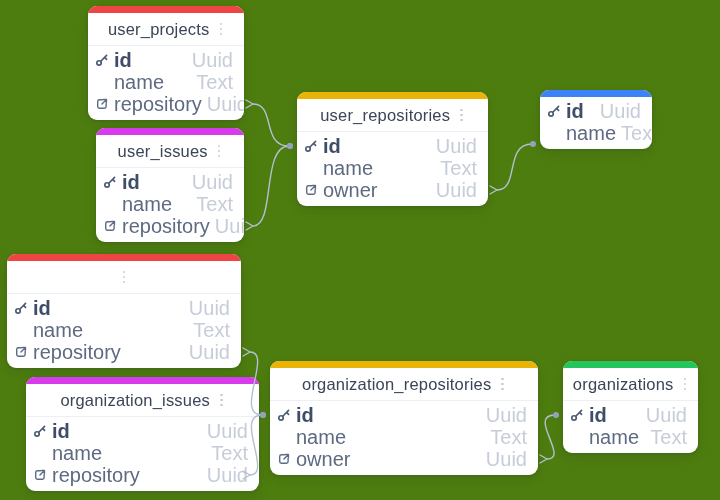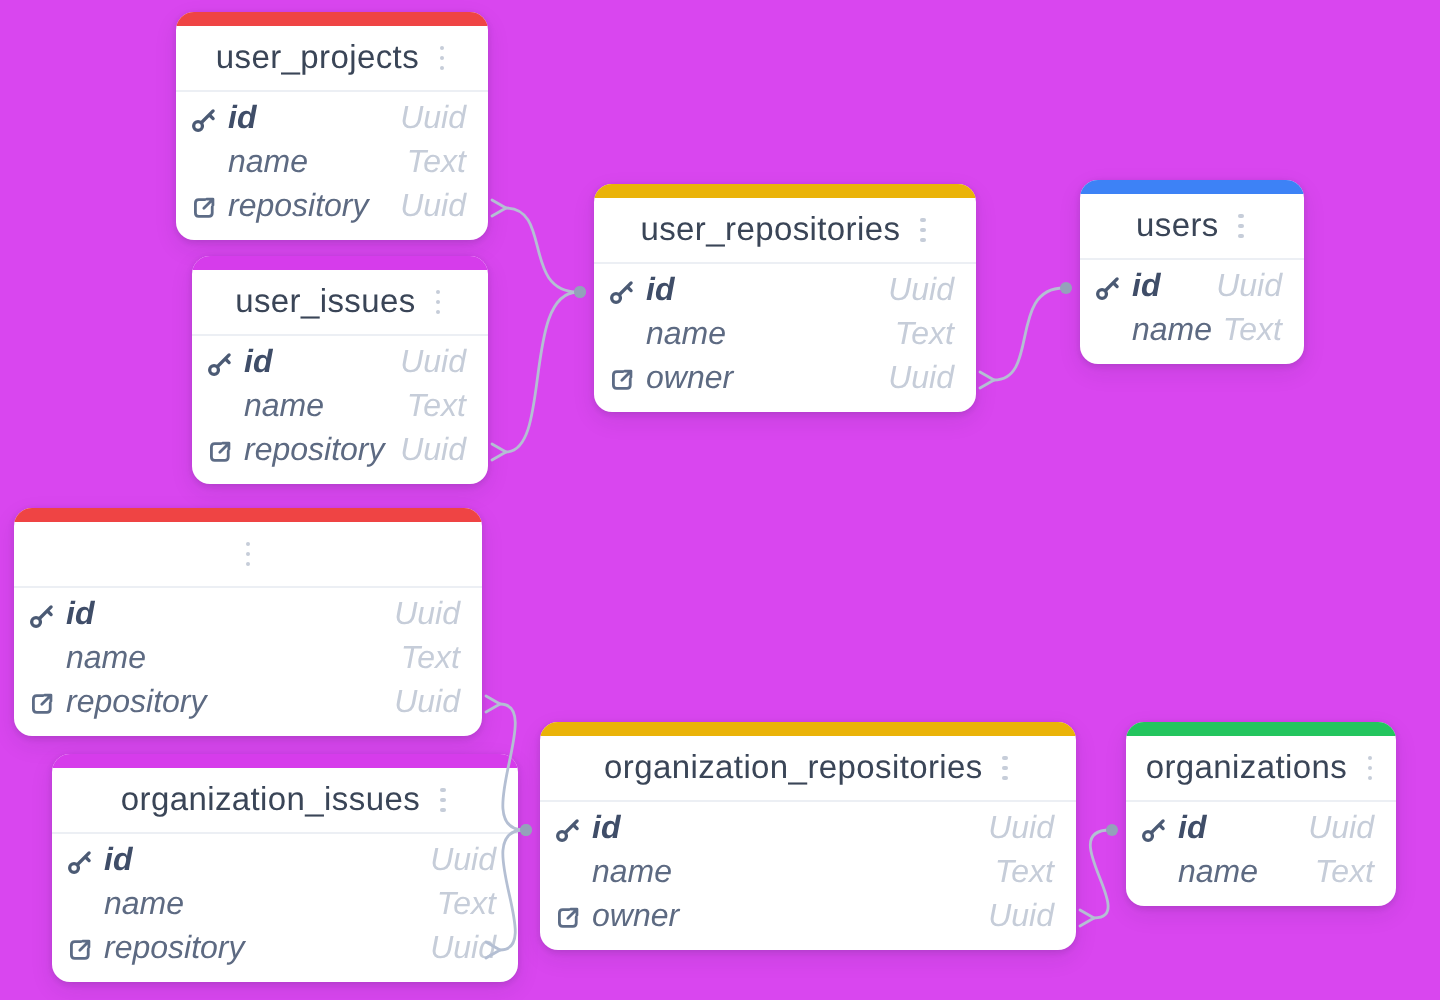--- a/index.html
+++ b/index.html
@@ -1,33 +1,33 @@
 <!DOCTYPE html>
 <html><head>
 <meta charset="utf-8">
 <style>
   html,body{margin:0;padding:0;background:#fff;}
   #canvas{
-    position:relative;width:720px;height:500px;background:#d946ef;overflow:hidden;
+    position:relative;width:720px;height:500px;background:#4d7c0f;overflow:hidden;
     font-family:"Liberation Sans",sans-serif;
   }
   .card{
     position:absolute;background:#ffffff;border-radius:9px;overflow:hidden;z-index:1;
     box-shadow:0 1px 3px rgba(20,30,60,.14),0 4px 12px rgba(20,30,60,.09);
   }
   .bar{height:7px;}
   .head{
     display:flex;align-items:center;justify-content:center;gap:8px;height:32px;
     border-bottom:1px solid #eceff4;padding:0 8px;white-space:nowrap;
   }
   .title{font-size:16.5px;font-weight:500;color:#3a4557;letter-spacing:.2px;}
   .kebab{display:inline-flex;flex-direction:column;gap:2.5px;padding:2px;cursor:pointer;}
   .kebab i{width:2.6px;height:2.6px;border-radius:50%;background:#c6cdd9;}
   .rows{padding:3px 0 5px 0;}
-  .row{display:flex;align-items:center;height:22px;padding:0 11px 0 7px;gap:5px;font-size:16px;font-style:italic;}
+  .row{display:flex;align-items:center;height:22px;padding:0 11px 0 7px;gap:5px;font-size:20px;}
   .ficon{width:14px;height:14px;display:inline-flex;align-items:center;justify-content:center;flex:0 0 14px;}
   .fname{color:#5d6a82;}
   .row.pk .fname{font-weight:bold;color:#3f4d68;}
   .ftype{margin-left:auto;color:#c6cdd9;}
   
   .t0{left:88px;top:6px;width:156px}
   .t1{left:96px;top:128px;width:148px}
   .t2{left:297px;top:92px;width:191px}
   .t3{left:540px;top:90px;width:112px}
   .t4{left:7px;top:254px;width:234px}
@@ -162,28 +162,20 @@
             </svg>
           </span>
         <span class="fname">owner</span>
         <span class="ftype">Uuid</span>
       </div>
     </div>
   </div>
 
   <div class="card t3">
     <div class="bar" style="background: rgb(61, 130, 246);"></div>
-    <div class="head">
-      <span class="title">users</span>
-      <span class="kebab">
-          <i></i>
-          <i></i>
-          <i></i>
-        </span>
-    </div>
     <div class="rows">
       <div class="row pk">
         <span class="ficon">
             <svg width="14" height="14" viewBox="0 0 16 16">
               <use href="#ic-key"></use>
             </svg>
           </span>
         <span class="fname">id</span>
         <span class="ftype">Uuid</span>
       </div>

